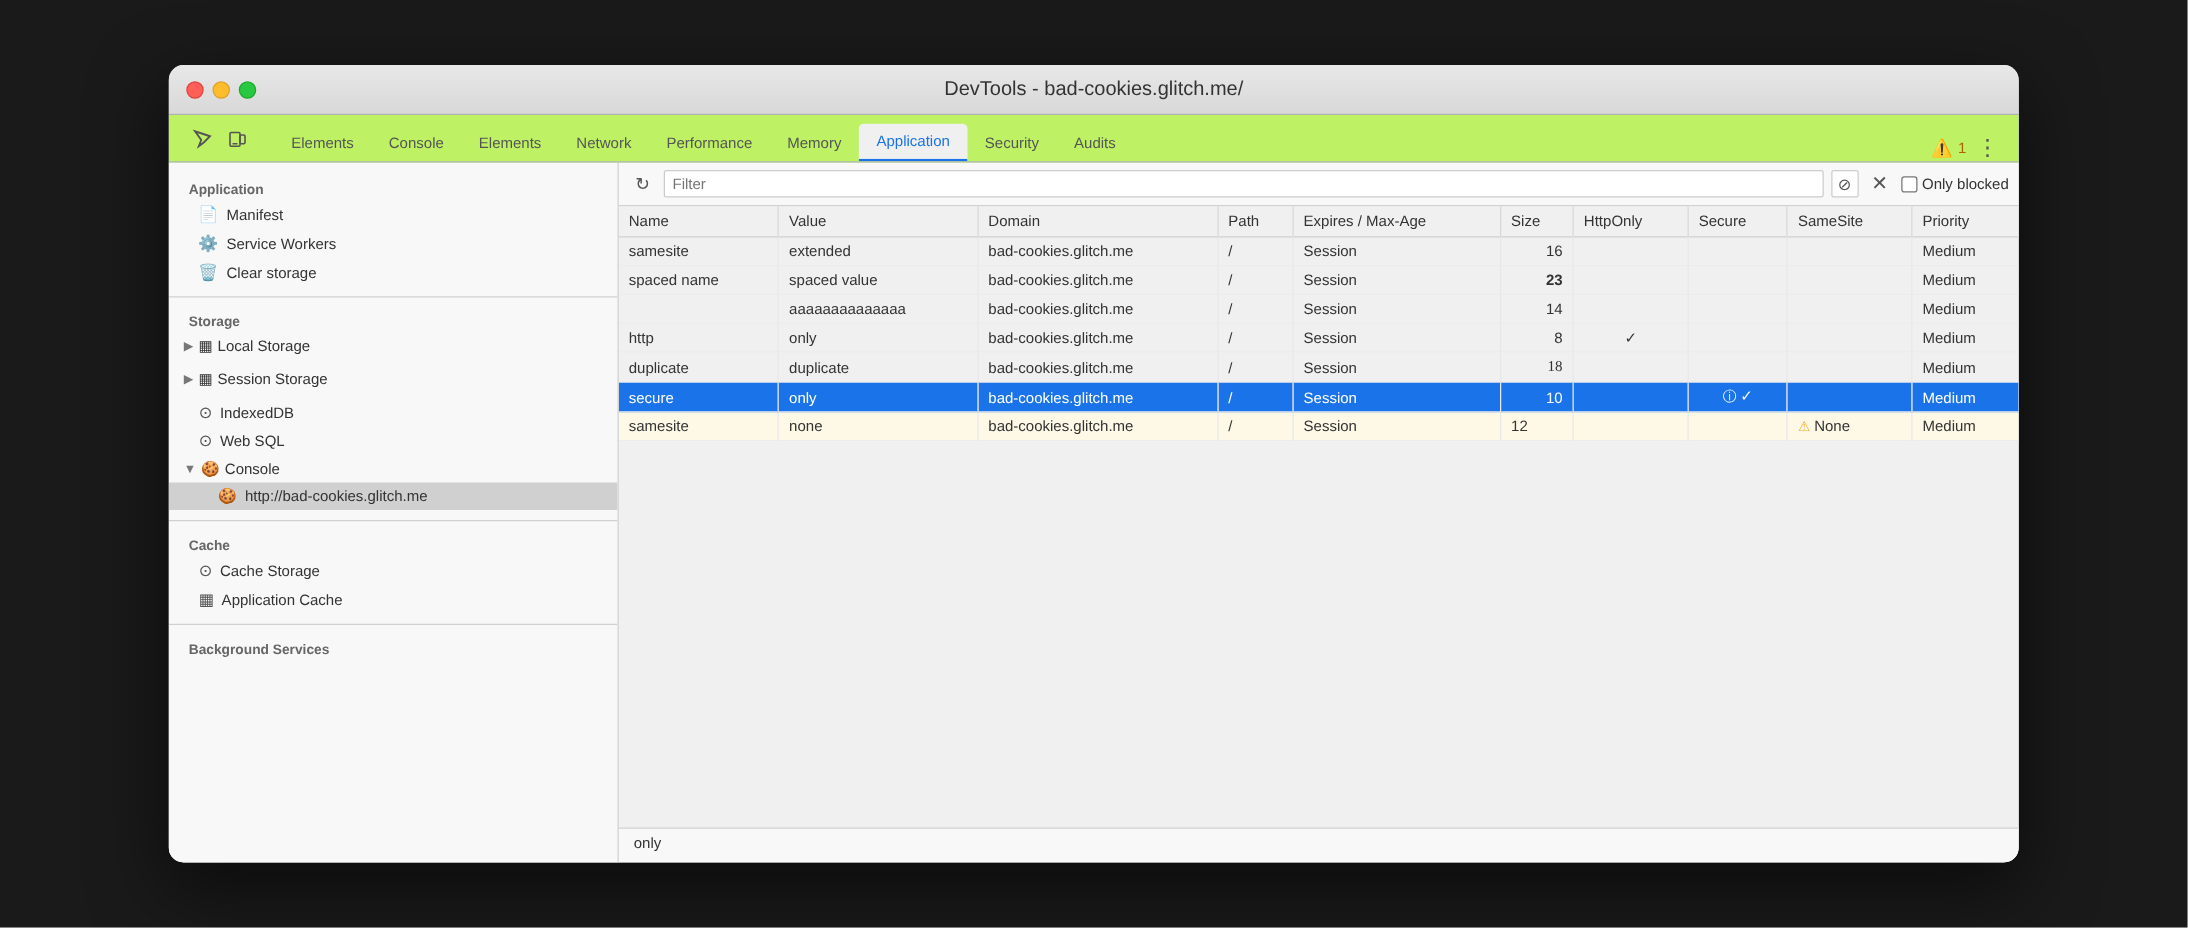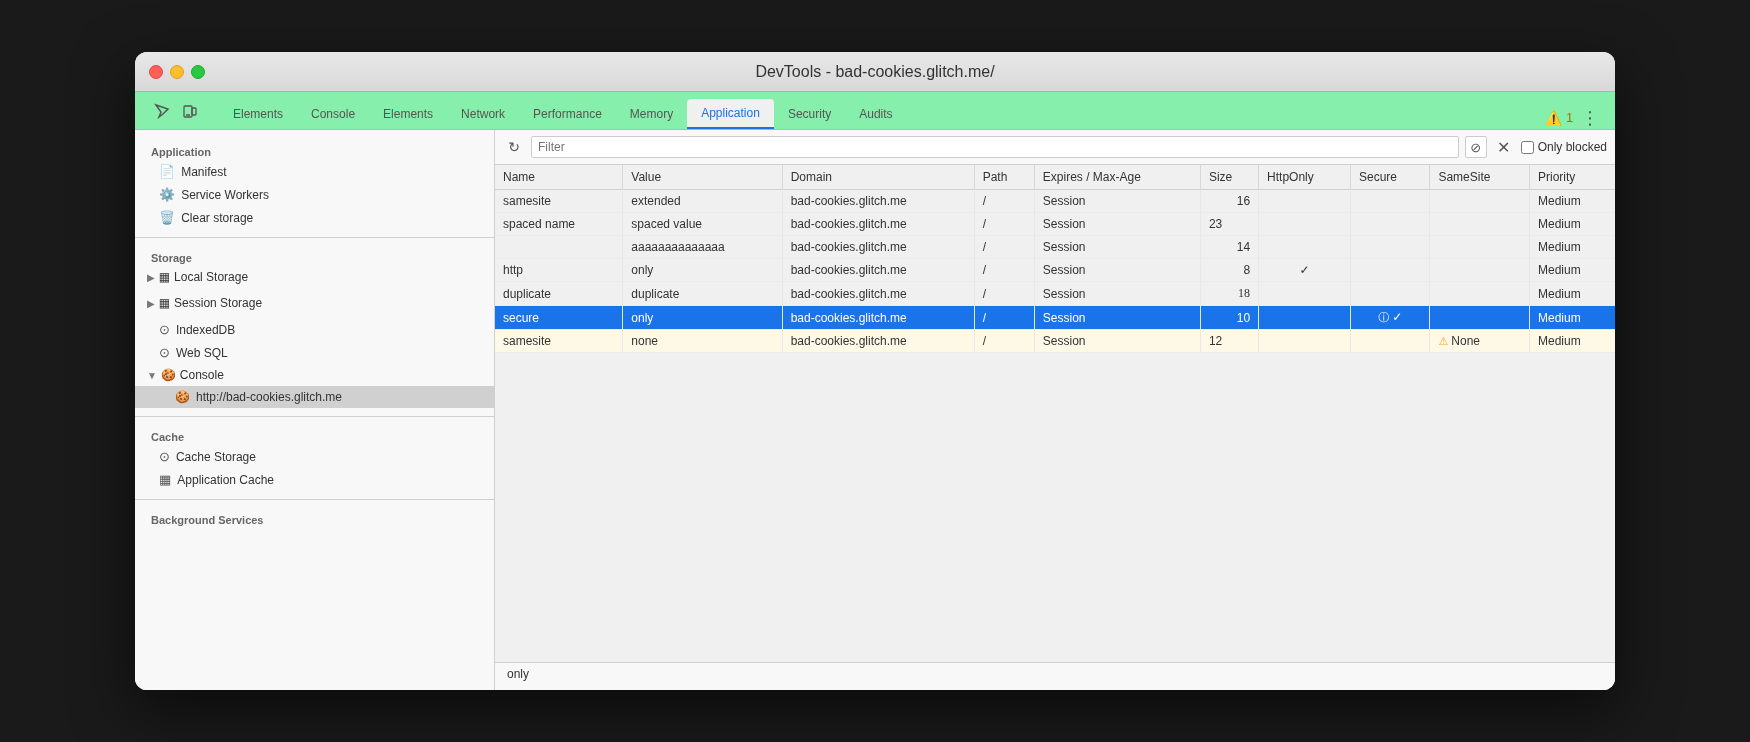--- a/index.html
+++ b/index.html
@@ -36,21 +36,21 @@
     .tl { width: 14px; height: 14px; border-radius: 50%; cursor: pointer; }
     .tl-red { background: #ff5f57; border: 1px solid #e0443e; }
     .tl-yellow { background: #ffbd2e; border: 1px solid #dea123; }
     .tl-green { background: #28c940; border: 1px solid #1aab29; }
     .title-text {
       font-size: 16px;
       color: #333;
       font-weight: 500;
     }
     .tabs-bar {
-      background: #86efac;
+      background: #bef264;
       display: flex;
       align-items: flex-end;
       padding: 0 8px;
       border-bottom: 1px solid #b0b5bc;
       height: 38px;
       position: relative;
     }
     .tab-icons {
       display: flex;
       align-items: center;
@@ -437,21 +437,21 @@
                 <td style="text-align: center;"></td>
                 <td></td>
                 <td>Medium</td>
               </tr>
               <tr>
                 <td>spaced name</td>
                 <td>spaced value</td>
                 <td>bad-cookies.glitch.me</td>
                 <td>/</td>
                 <td>Session</td>
-                <td style="text-align: left;">23</td>
+                <td style="text-align: right; font-weight: bold;">23</td>
                 <td style="text-align: center;"></td>
                 <td style="text-align: center;"></td>
                 <td></td>
                 <td>Medium</td>
               </tr>
               <tr>
                 <td></td>
                 <td>aaaaaaaaaaaaaa</td>
                 <td>bad-cookies.glitch.me</td>
                 <td>/</td>

